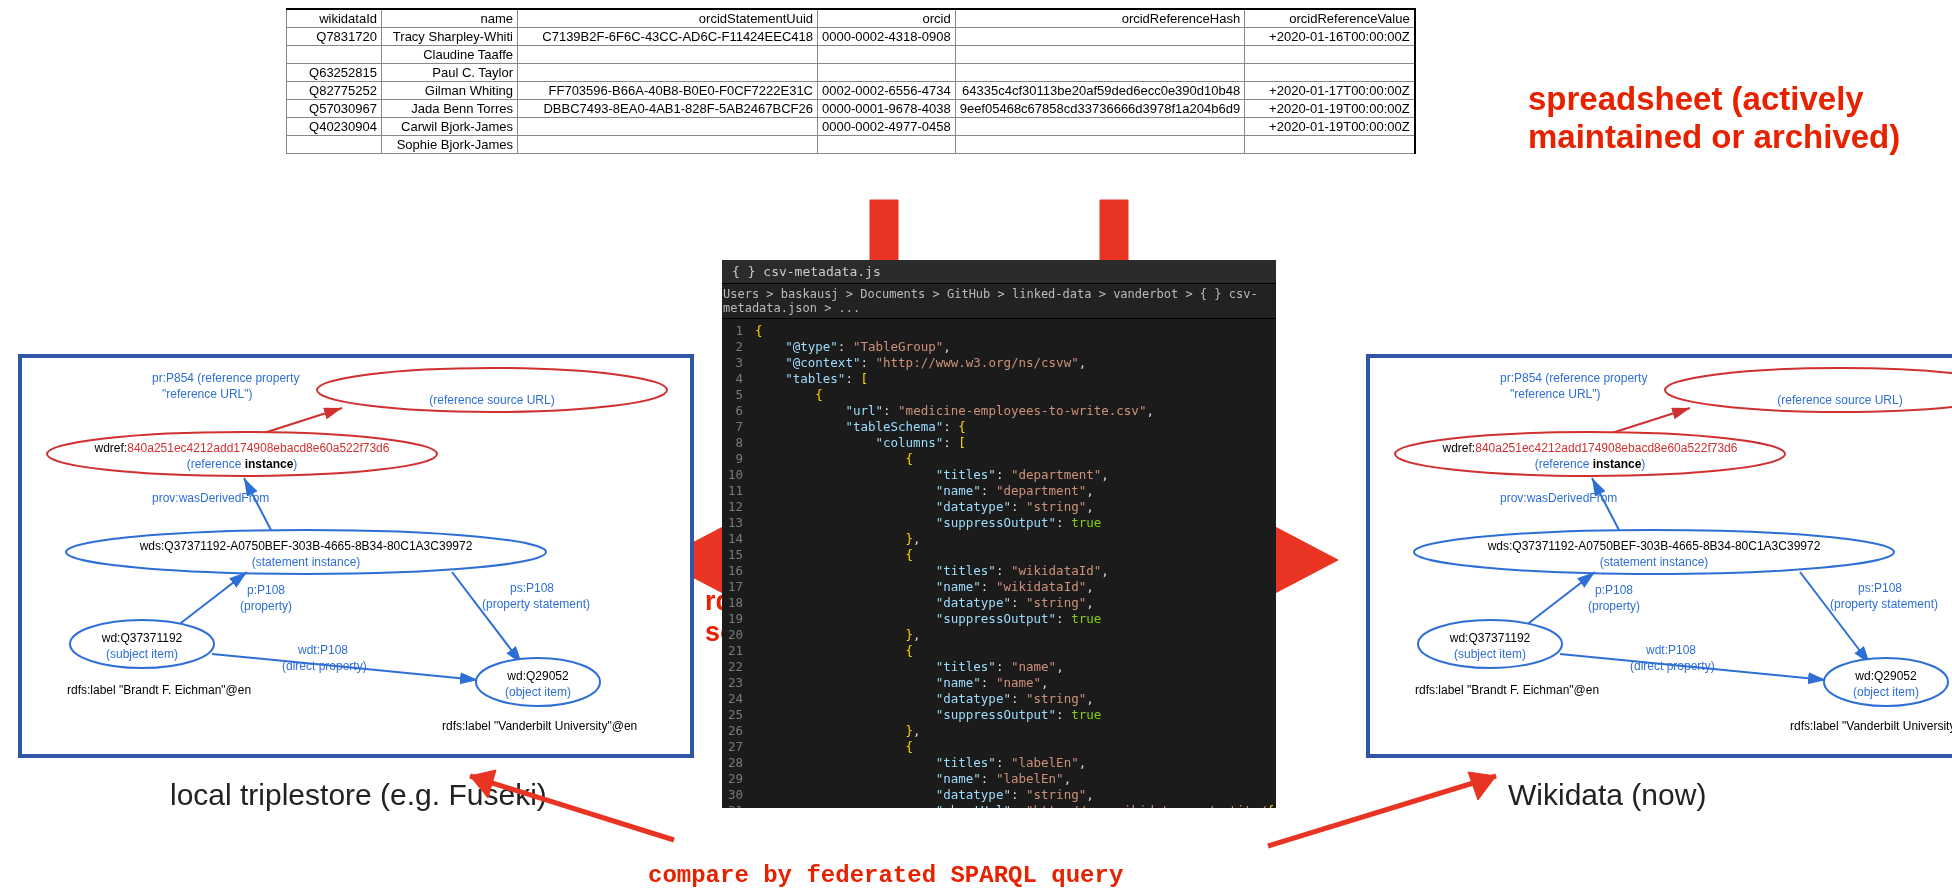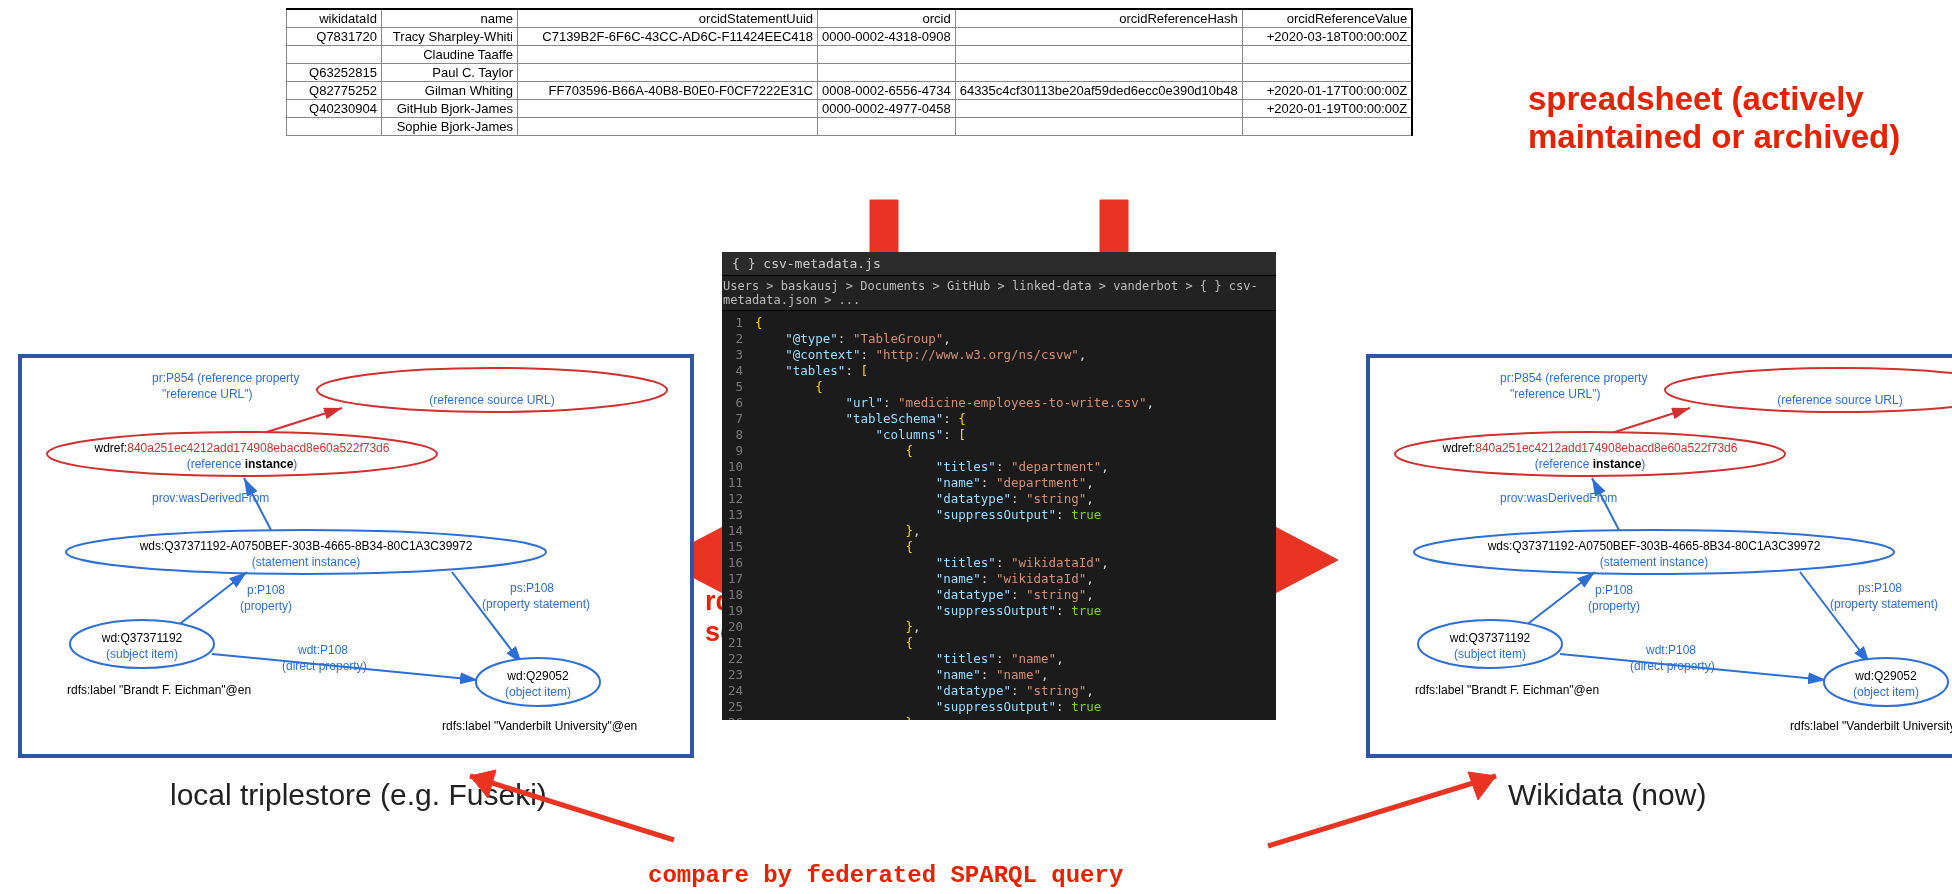--- a/index.html
+++ b/index.html
@@ -30,21 +30,21 @@
   .label-local { top: 778px; left: 138px; margin-left: 32px; }
   .label-wikidata { top: 778px; left: 1474px; margin-left: 34px; }
 
   
   .panel { position: absolute; border: 4px solid #3055a5; background: #fff; width: 676px; height: 404px; }
   .panel-left { top: 354px; left: 18px; }
   .panel-right { top: 354px; left: 1366px; }
   .panel svg { width: 100%; height: 100%; display: block; }
 
   
-  .editor { position: absolute; top: 252px; left: 722px; width: 554px; height: 468px; background: #1b1b1b; color: #ddd; font-family: "Consolas","Menlo",monospace; font-size: 13.5px; overflow: hidden; }
+  .editor { position: absolute; top: 260px; left: 722px; width: 554px; height: 548px; background: #1b1b1b; color: #ddd; font-family: "Consolas","Menlo",monospace; font-size: 13.5px; overflow: hidden; }
   .editor .titlebar { background: #2b2b2b; color: #ccc; padding: 4px 10px; font-size: 13px; border-bottom: 1px solid #000; }
   .editor .breadcrumbs { background: #222; color: #bbb; padding: 3px 1px; font-size: 12px; border-bottom: 1px solid #000; }
   .editor .codearea { display: flex; height: calc(100% - 44px); }
   .editor .gutter { background: #1b1b1b; color: #7a7a7a; text-align: right; padding: 4px 8px 4px 6px; font-size: 12.5px; line-height: 16px; user-select: none; }
   .editor .code { padding: 4px 4px; white-space: pre; color: #ddd; line-height: 16px; font-size: 12.5px; }
   .tok-key    { color: #9cdcfe; }
   .tok-str    { color: #ce9178; }
   .tok-bool   { color: #84cc16; }
   .tok-brace  { color: #ffd700; }
 
@@ -79,21 +79,21 @@
       <th class="last-col-border">orcidReferenceValue</th>
     </tr>
   </thead>
   <tbody id="ss-body">
       <tr>
         <td>Q7831720</td>
         <td>Tracy Sharpley-Whiti</td>
         <td>C7139B2F-6F6C-43CC-AD6C-F11424EEC418</td>
         <td>0000-0002-4318-0908</td>
         <td></td>
-        <td class="last-col-border">+2020-03-18T00:00:00Z</td>
+        <td class="last-col-border">+2020-01-16T00:00:00Z</td>
       </tr>
       <tr>
         <td></td>
         <td>Claudine Taaffe</td>
         <td></td>
         <td></td>
         <td></td>
         <td class="last-col-border"></td>
       </tr>
       <tr>
@@ -101,27 +101,35 @@
         <td>Paul C. Taylor</td>
         <td></td>
         <td></td>
         <td></td>
         <td class="last-col-border"></td>
       </tr>
       <tr>
         <td>Q82775252</td>
         <td>Gilman Whiting</td>
         <td>FF703596-B66A-40B8-B0E0-F0CF7222E31C</td>
-        <td>0008-0002-6556-4734</td>
+        <td>0002-0002-6556-4734</td>
         <td>64335c4cf30113be20af59ded6ecc0e390d10b48</td>
         <td class="last-col-border">+2020-01-17T00:00:00Z</td>
       </tr>
       <tr>
+        <td>Q57030967</td>
+        <td>Jada Benn Torres</td>
+        <td>DBBC7493-8EA0-4AB1-828F-5AB2467BCF26</td>
+        <td>0000-0001-9678-4038</td>
+        <td>9eef05468c67858cd33736666d3978f1a204b6d9</td>
+        <td class="last-col-border">+2020-01-19T00:00:00Z</td>
+      </tr>
+      <tr>
         <td>Q40230904</td>
-        <td>GitHub Bjork-James</td>
+        <td>Carwil Bjork-James</td>
         <td></td>
         <td>0000-0002-4977-0458</td>
         <td></td>
         <td class="last-col-border">+2020-01-19T00:00:00Z</td>
       </tr>
       <tr>
         <td></td>
         <td>Sophie Bjork-James</td>
         <td></td>
         <td></td>

